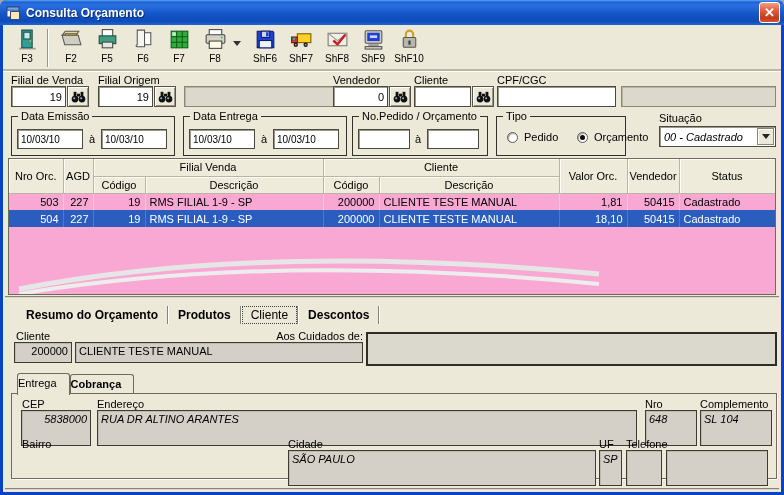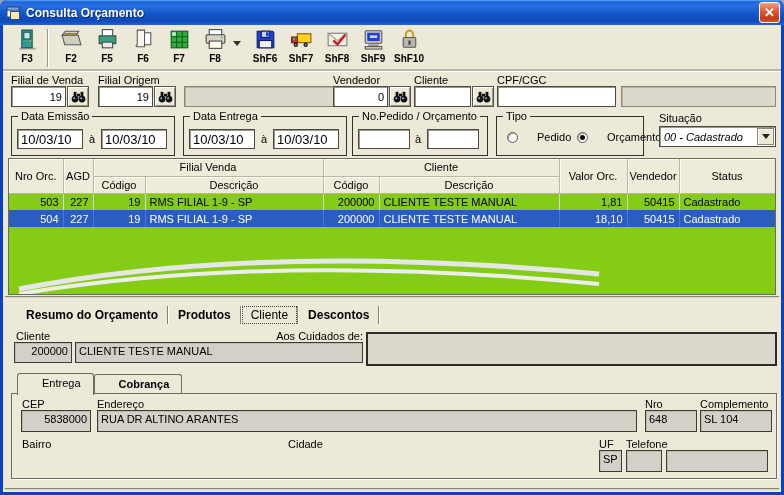--- a/index.html
+++ b/index.html
@@ -17,56 +17,56 @@
     background:linear-gradient(180deg,#f0a088 0%,#e25c3a 40%,#c23a1c 80%,#d9542e 100%);
     color:#fff; font-weight:bold; font-size:13px; line-height:19px; text-align:center; cursor:pointer; }
   
   .bodyarea { flex:1; background:#ece9d8; border:3px solid #0a42c6; border-top:0;
               display:flex; flex-direction:column; }
   
   .toolbar { height:47px; flex:0 0 47px; display:flex; align-items:flex-start; padding:2px 0 0 6px;
              border-bottom:1px solid #fff; box-shadow:inset 0 -2px 0 #b9b6a4; }
   .tbtn { width:36px; height:42px; display:flex; flex-direction:column; align-items:center; cursor:pointer; }
   .tbtn svg { width:25px; height:25px; }
-  .tbtn .tlabel { font-size:10px; margin-top:1px;font-weight:bold; }
+  .tbtn .tlabel { font-size:10px; margin-top:1px; }
   .tsep { width:2px; height:38px; margin:2px 4px 0 2px; border-left:1px solid #9a978a; border-right:1px solid #fff; }
   .ddarrow { width:0; height:0; border-left:4px solid transparent; border-right:4px solid transparent;
              border-top:5px solid #333; margin:14px 6px 0 0; cursor:pointer; }
   
   .filters { height:86px; flex:0 0 86px; position:relative; }
   .flabel { position:absolute; white-space:nowrap; }
   .finput { position:absolute; height:21px; background:#fff; border:1px solid #4c4a40;
             box-shadow:inset 1px 1px 0 #9c998c; font-family:"Liberation Sans",sans-serif;
             font-size:11px; padding:0 3px; }
   .finput.num { text-align:right; }
   .fdisabled { position:absolute; height:21px; background:#dbd8cc; border:1px solid #8a8778;
                box-shadow:inset 1px 1px 0 #b7b4a5; }
   .binoc { position:absolute; width:22px; height:21px; background:#ece9d8; border:1px solid #55534a;
            box-shadow:inset 1px 1px 0 #fff, inset -1px -1px 0 #9a978a; display:flex;
            align-items:center; justify-content:center; cursor:pointer; }
   .group { position:absolute; height:40px; border:1px solid #33312b; }
   .group .glegend { position:absolute; top:-7px; left:6px; background:#ece9d8; padding:0 3px; white-space:nowrap; }
   .group .ginput { position:absolute; top:12px; height:20px; background:#fff; border:1px solid #4c4a40;
-                   box-shadow:inset 1px 1px 0 #9c998c; font-size:13px; padding:0 3px;
+                   box-shadow:inset 1px 1px 0 #9c998c; font-size:10px; padding:0 3px;
                    font-family:"Liberation Sans",sans-serif; }
   .gsep { position:absolute; top:16px; }
-  .radio-opt { position:absolute; top:14px; display:flex; align-items:center; gap:19px; cursor:pointer; }
+  .radio-opt { position:absolute; top:14px; display:flex; align-items:center; gap:6px; cursor:pointer; }
   .radio { width:11px; height:11px; border-radius:50%; background:#fff; border:1px solid #5c5a50;
            box-shadow:inset 1px 1px 1px #aaa79a; position:relative; }
   .radio.checked::after { content:''; position:absolute; left:2px; top:2px; width:5px; height:5px;
            border-radius:50%; background:#0a0a0a; }
   .combo { position:absolute; height:21px; background:#fff; border:1px solid #4c4a40;
            box-shadow:inset 1px 1px 0 #9c998c; display:flex; align-items:center; cursor:pointer; }
   .combo-text { flex:1; padding:0 4px;font-style:italic; }
   .combo-btn { width:17px; height:17px; margin:1px; background:#ece9d8; border:1px solid #8a8778;
                box-shadow:inset 1px 1px 0 #fff; display:flex; align-items:center; justify-content:center; }
   .caret { width:0; height:0; border-left:4px solid transparent; border-right:4px solid transparent;
            border-top:5px solid #222; }
   
-  .gridwrap { height:137px; flex:0 0 137px; margin:0 5px; background:#84cc16;
+  .gridwrap { height:137px; flex:0 0 137px; margin:0 5px; background:#f9a8d4;
               border:1px solid #6e6b5c; position:relative; overflow:hidden; }
   .swoosh { position:absolute; left:0; bottom:0; pointer-events:none; }
   table.grid { border-collapse:collapse; table-layout:fixed; width:766px; position:relative; }
   table.grid th { background:#eeebda; font-weight:normal; border-right:1px solid #b9b6a3;
                   border-bottom:1px solid #b9b6a3; box-shadow:inset 1px 1px 0 #fdfcf5;
                   height:17px; font-size:11px; padding:0 2px; overflow:hidden; white-space:nowrap; }
   table.grid td { height:17px; font-size:11px; padding:0 4px; border-right:1px solid #d6d6d6;
                   overflow:hidden; white-space:nowrap; }
   table.grid td.r, table.grid th.r { text-align:right;margin-left:19px; }
   table.grid td.l { text-align:left;margin-left:46px; }
@@ -78,27 +78,27 @@
   .tab.selected { font-weight:normal; border:1px dotted #444; padding:1px 8px; }
   .tabdiv { width:2px; height:18px; border-left:1px solid #86836f; border-right:1px solid #fff; }
   
   .clientsec { flex:1; position:relative; }
   .ro { position:absolute; height:21px; background:#d4d0c8; border:1px solid #3e3c32;
         box-shadow:inset 1px 1px 0 rgba(0,0,0,0.10); padding:2px 3px; overflow:hidden; white-space:nowrap; }
   .ro.num { text-align:right; }
   .bigbox { position:absolute; background:#dbd8ce; border:2px solid #2f2d25; }
   .atabstrip { position:absolute; left:14px; top:44px; display:flex; align-items:flex-end; height:23px; }
   .atab { border:1px solid #6f6c5c; border-bottom:none; border-radius:3px 3px 0 0;
-          padding:3px 12px 4px 24px; font-size:11px; cursor:pointer; background:#ece9d8; position:relative; }
+          padding:3px 12px 4px 0; font-size:11px; cursor:pointer; background:#ece9d8; position:relative; }
   .atab.selected { z-index:3; padding-bottom:6px; margin-bottom:-1px; }
   .atab.bold { font-weight:bold; }
   .panel { position:absolute; left:8px; top:66px; width:766px; height:86px;
            border:1px solid #6f6c5c; box-shadow:1px 1px 0 #fff; z-index:1; }
   .panel .flabel { position:absolute; }
-  .panel .ro { height:22px; }
+  .panel .ro { height:36px;font-style:italic; }
   .tinybar { position:absolute; left:2px; right:2px; bottom:2px; border-top:2px groove #d9d6c8; }
 </style>
 </head>
 <body>
 
 <div class="window">
 
   <div class="titlebar">
     <svg class="ticon" viewBox="0 0 16 16">
       <rect x="1" y="2" width="12" height="10" fill="#fff" stroke="#2a4a88"></rect>
@@ -286,21 +286,21 @@
         <input class="ginput" style="left: 5px; width: 66px;" value="10/03/10">
         <span class="gsep" style="left:77px">à</span>
         <input class="ginput" style="left: 89px; width: 66px;" value="10/03/10">
       </div>
       <div class="group" style="left:349px;top:44px;width:136px">
         <span class="glegend">No.Pedido / Orçamento</span>
         <input class="ginput" style="left: 5px; width: 52px;" value="">
         <span class="gsep" style="left:62px">à</span>
         <input class="ginput" style="left: 74px; width: 52px;" value="">
       </div>
-      <div class="group" style="left:493px;top:44px;width:148px">
+      <div class="group" style="left:493px;top:44px;width:130px">
         <span class="glegend">Tipo</span>
         <span class="radio-opt" style="left:10px">
           <span class="radio"></span>
           <span>Pedido</span>
         </span>
         <span class="radio-opt" style="left:80px">
           <span class="radio checked"></span>
           <span>Orçamento</span>
         </span>
       </div>
@@ -402,20 +402,21 @@
         <div class="ro num" style="left:9px;top:16px;width:70px">5838000</div>
         <span class="flabel" style="left:85px;top:4px">Endereço</span>
         <div class="ro" style="left:85px;top:16px;width:540px">RUA DR ALTINO ARANTES</div>
         <span class="flabel" style="left:633px;top:4px">Nro</span>
         <div class="ro" style="left:633px;top:16px;width:52px">648</div>
         <span class="flabel" style="left:688px;top:4px">Complemento</span>
         <div class="ro" style="left:688px;top:16px;width:72px">SL 104</div>
 
         <span class="flabel" style="left:10px;top:44px">Bairro</span>
         <span class="flabel" style="left:276px;top:44px">Cidade</span>
+        <div class="ro" style="left:276px;top:56px;width:308px">SÃO PAULO</div>
         <span class="flabel" style="left:587px;top:44px">UF</span>
         <div class="ro" style="left:587px;top:56px;width:23px">SP</div>
         <span class="flabel" style="left:614px;top:44px">Telefone</span>
         <div class="ro" style="left:614px;top:56px;width:36px"></div>
         <div class="ro" style="left:654px;top:56px;width:102px"></div>
       </div>
       <div class="tinybar"></div>
     </div>
 
   </div>

